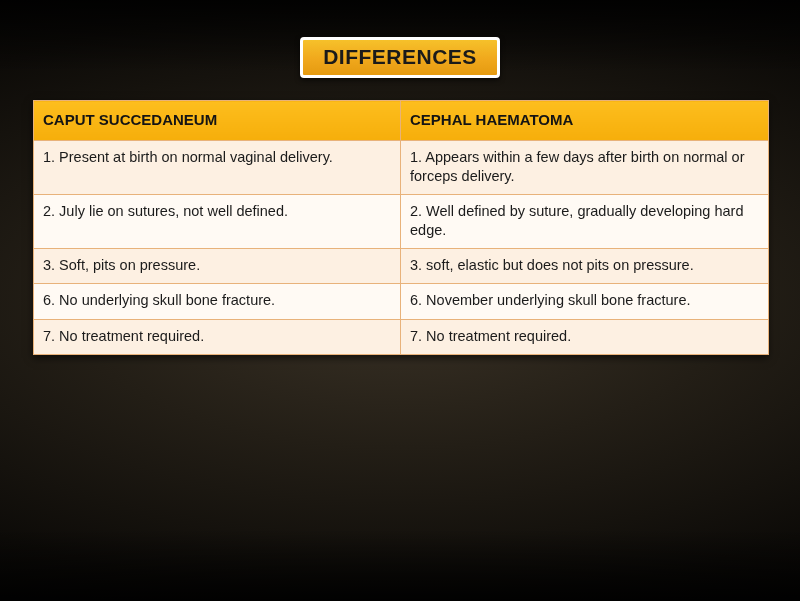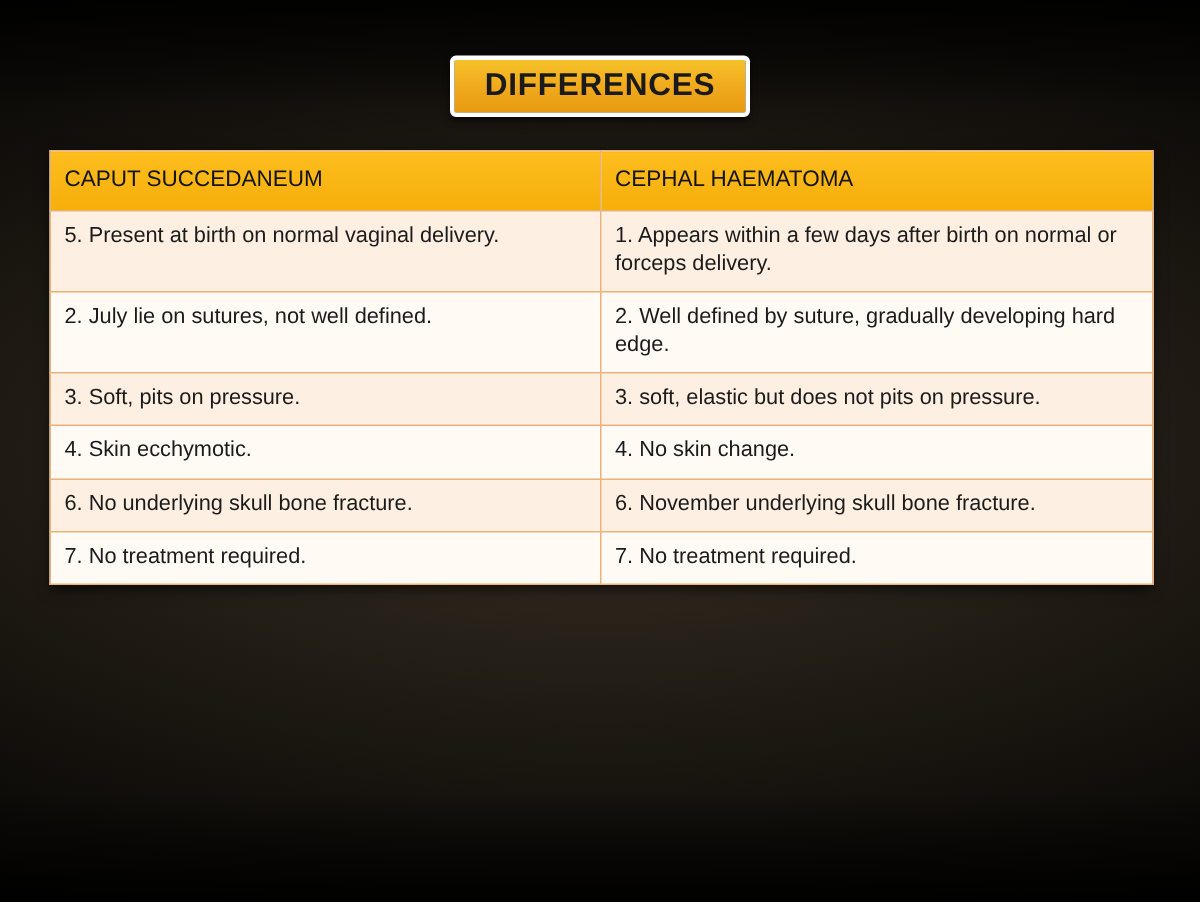--- a/index.html
+++ b/index.html
@@ -72,21 +72,21 @@
   table.diff th, table.diff td {
     border: 1px solid #e8b27a;
     vertical-align: top;
     padding: 7px 9px 8px 9px;
     font-size: 14.5px;
     line-height: 1.32;
     color: #1b1b1b;
   }
   table.diff thead th {
     background: linear-gradient(to bottom, #fdbe1e 0%, #f6ae0a 100%);
-    font-weight: normal;
+    font-weight: bold;
     text-align: left;
     font-size: 15px;
     color: #141414;
     padding-top: 9px;
     padding-bottom: 10px;
     border-color: #e8b27a;
   }
   table.diff tbody tr:nth-child(odd) td {
     background: #fdf0e2;
   }
@@ -114,34 +114,30 @@
         <col class="c2">
       </colgroup>
       <thead>
         <tr>
           <th>CAPUT SUCCEDANEUM</th>
           <th>CEPHAL HAEMATOMA</th>
         </tr>
       </thead>
       <tbody>
         <tr>
-          <td>5. Present at birth on normal vaginal delivery.</td>
+          <td>1. Present at birth on normal vaginal delivery.</td>
           <td>1. Appears within a few days after birth on normal or forceps delivery.</td>
         </tr>
         <tr>
           <td>2. July lie on sutures, not well defined.</td>
           <td>2. Well defined by suture, gradually developing hard edge.</td>
         </tr>
         <tr>
           <td>3. Soft, pits on pressure.</td>
           <td>3. soft, elastic but does not pits on pressure.</td>
-        </tr>
-        <tr>
-          <td>4. Skin ecchymotic.</td>
-          <td>4. No skin change.</td>
         </tr>
         <tr>
           <td>6. No underlying skull bone fracture.</td>
           <td>6. November underlying skull bone fracture.</td>
         </tr>
         <tr>
           <td>7. No treatment required.</td>
           <td>7. No treatment required.</td>
         </tr>
       </tbody>

